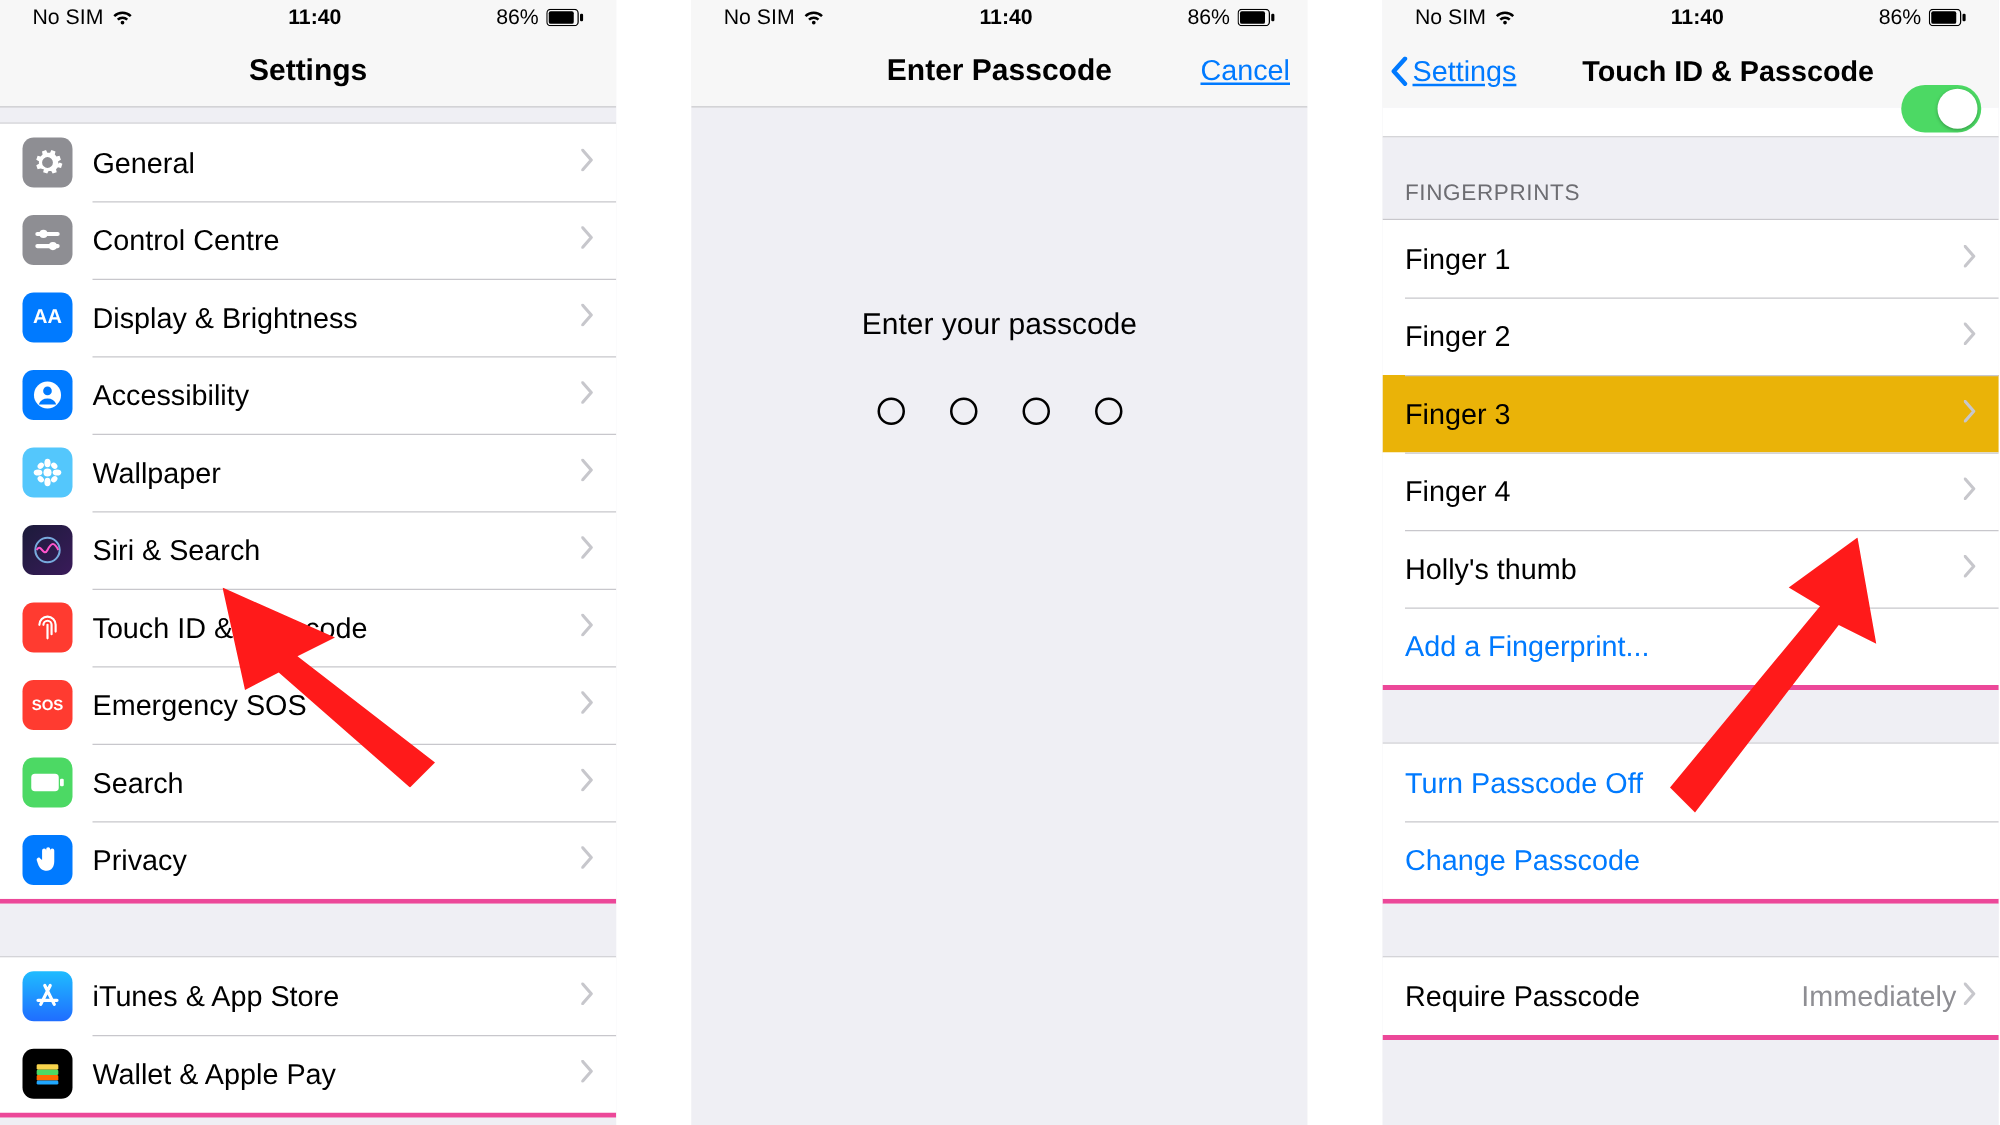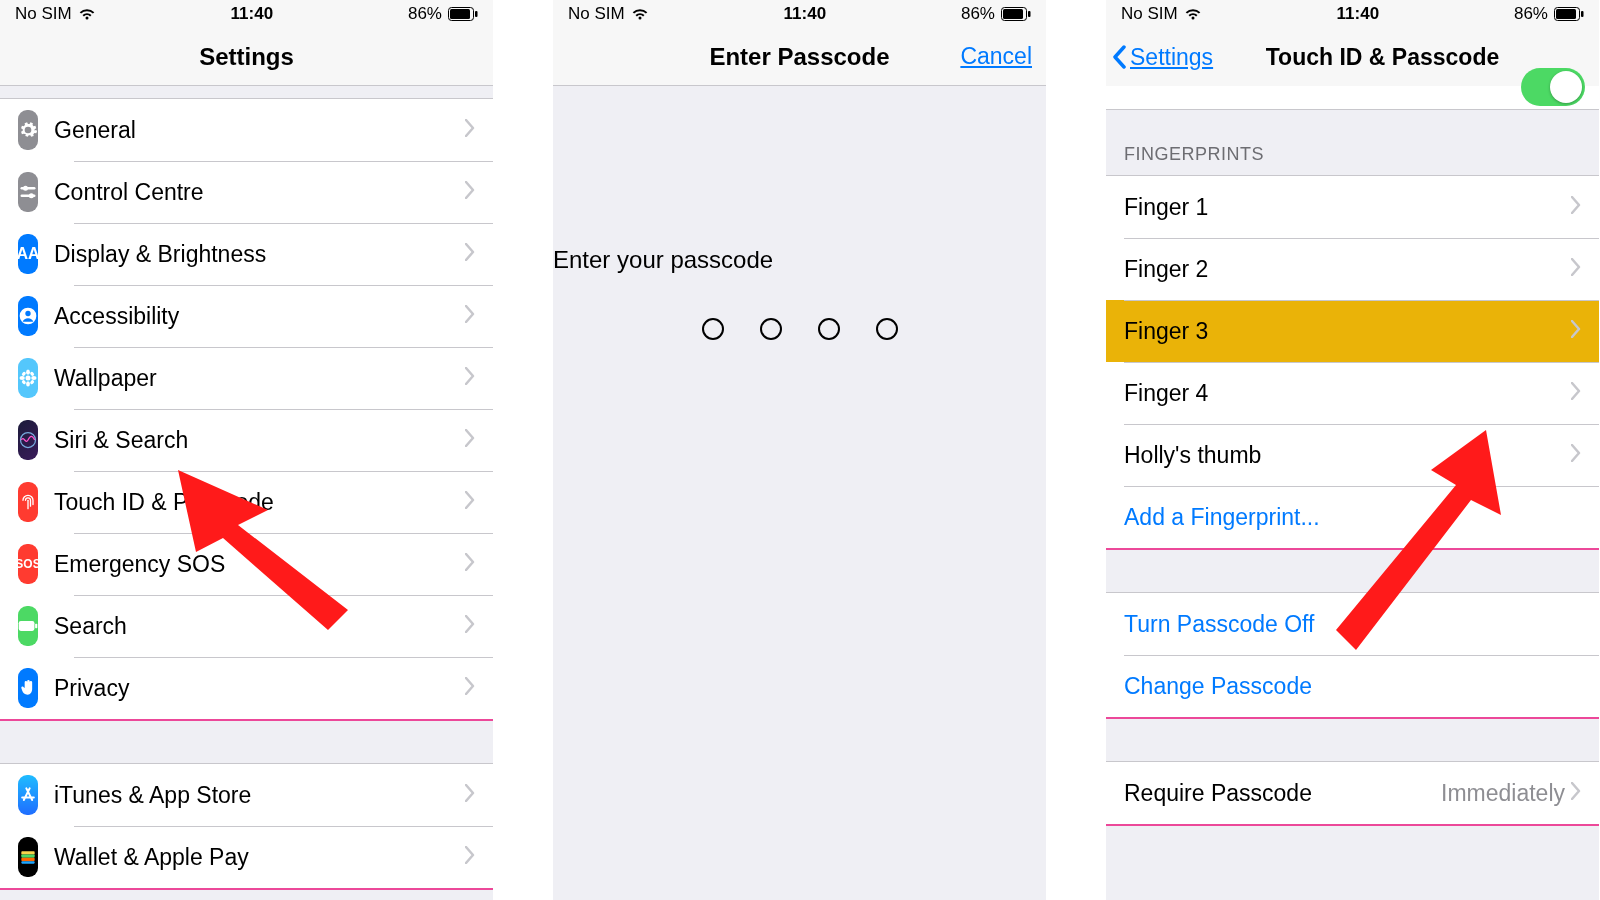--- a/index.html
+++ b/index.html
@@ -21,21 +21,21 @@
     overflow: hidden;
     flex-shrink: 0;
   }
   .phone.light { background: #f7f7f7; }
   
   .statusbar {
     height: 28px;
     display: flex;
     align-items: center;
     justify-content: space-between;
-    padding: 0 15px;
+    padding: 0 26px;
     font-size: 17px;
     font-weight: 400;
     background: #f7f7f7;
     color: #000;
   }
   .sb-left, .sb-right { display: flex; align-items: center; gap: 6px; }
   .sb-center { font-weight: 600; }
   .wifi-icon, .battery-icon { display: inline-flex; align-items: center; }
   
   .navbar {
@@ -65,42 +65,42 @@
     left: 6px;
     display: flex;
     align-items: center;
     gap: 2px;
     color: #007aff;
     font-size: 23px;
   }
   .navbar .left .back-label { text-decoration: underline; }
   
   .section-gap { height: 12px; background: #efeff4; }
-  .list { background: #fff; border-top: 1px solid #c8c7cc; border-bottom: 2px solid #ec4899; }
+  .list { background: #fff; border-top: 1px solid #c8c7cc; border-bottom: 4px solid #ec4899; }
   .row {
     display: flex;
     align-items: center;
     height: 62px;
     padding: 0 18px 0 18px;
     background: #fff;
     position: relative;
   }
   .row + .row::before {
     content: "";
     position: absolute;
     left: 74px;
     right: 0;
     top: 0;
     height: 1px;
     background: #c8c7cc;
   }
   .row.no-inset + .row::before,
   .list.no-icons .row + .row::before { left: 18px; }
   .icon {
-    width: 20px;
+    width: 40px;
     height: 40px;
     border-radius: 9px;
     margin-right: 16px;
     display: flex;
     align-items: center;
     justify-content: center;
     flex-shrink: 0;
     color: #fff;
     font-weight: 700;
     font-size: 15px;
@@ -126,20 +126,21 @@
     font-size: 18px;
     color: #6d6d72;
     padding: 34px 18px 10px 18px;
     text-transform: uppercase;
     letter-spacing: 0.5px;
     background: #efeff4;
   }
   
   .pass-area {
     padding-top: 160px;
+    text-align: center;
   }
   .pass-prompt {
     font-size: 24px;
     color: #000;
     margin-bottom: 44px;
   }
   .dots {
     display: flex;
     justify-content: center;
     gap: 36px;

